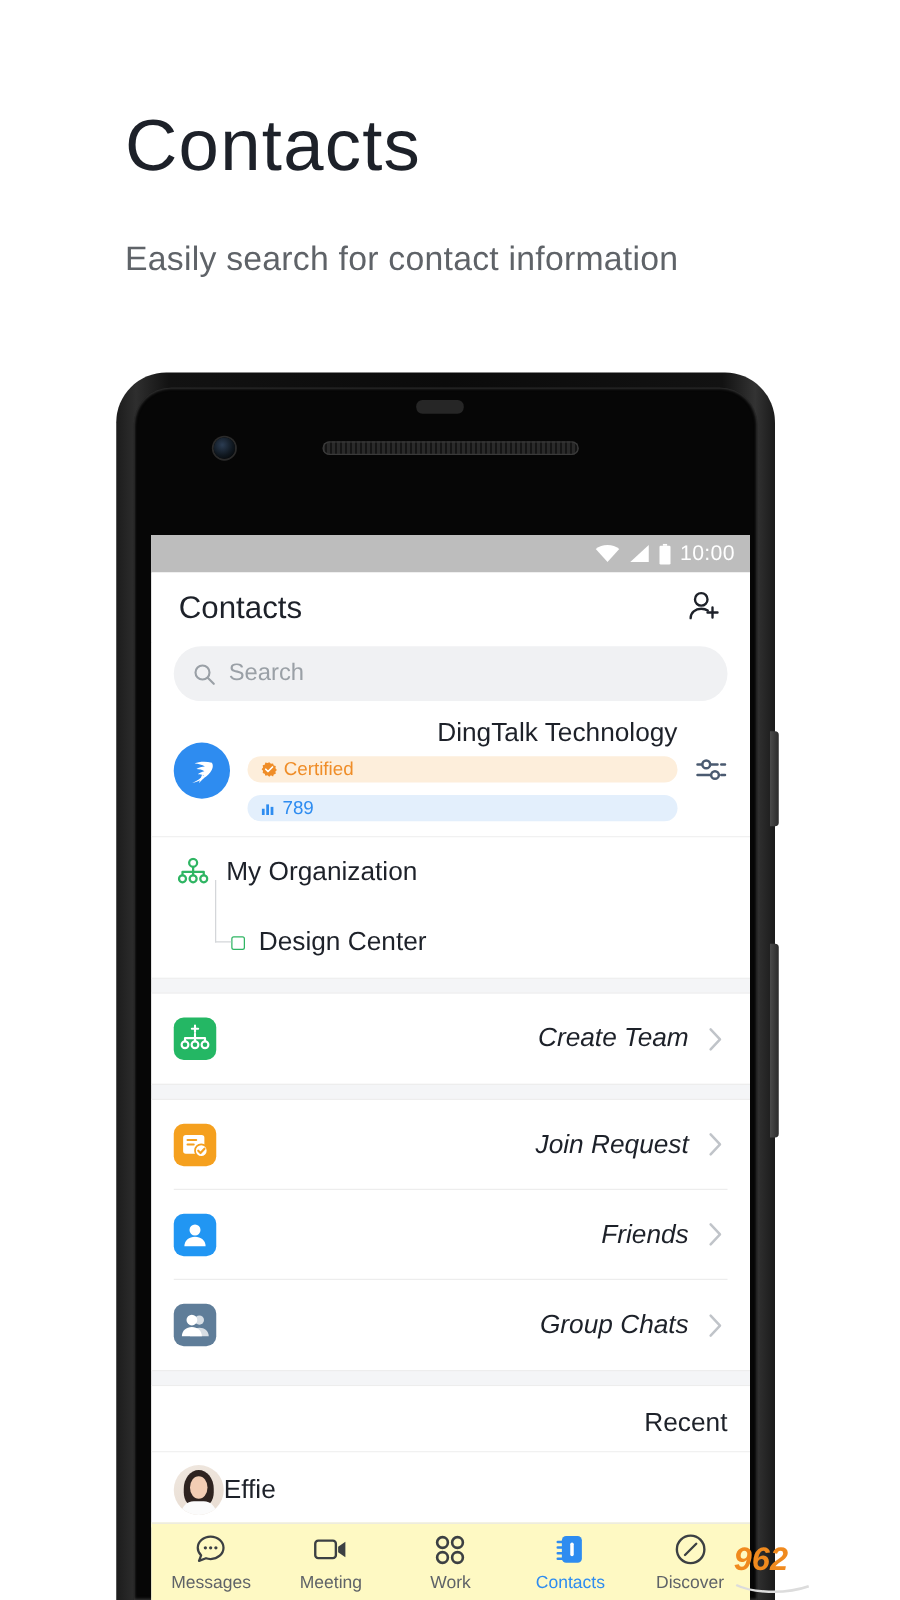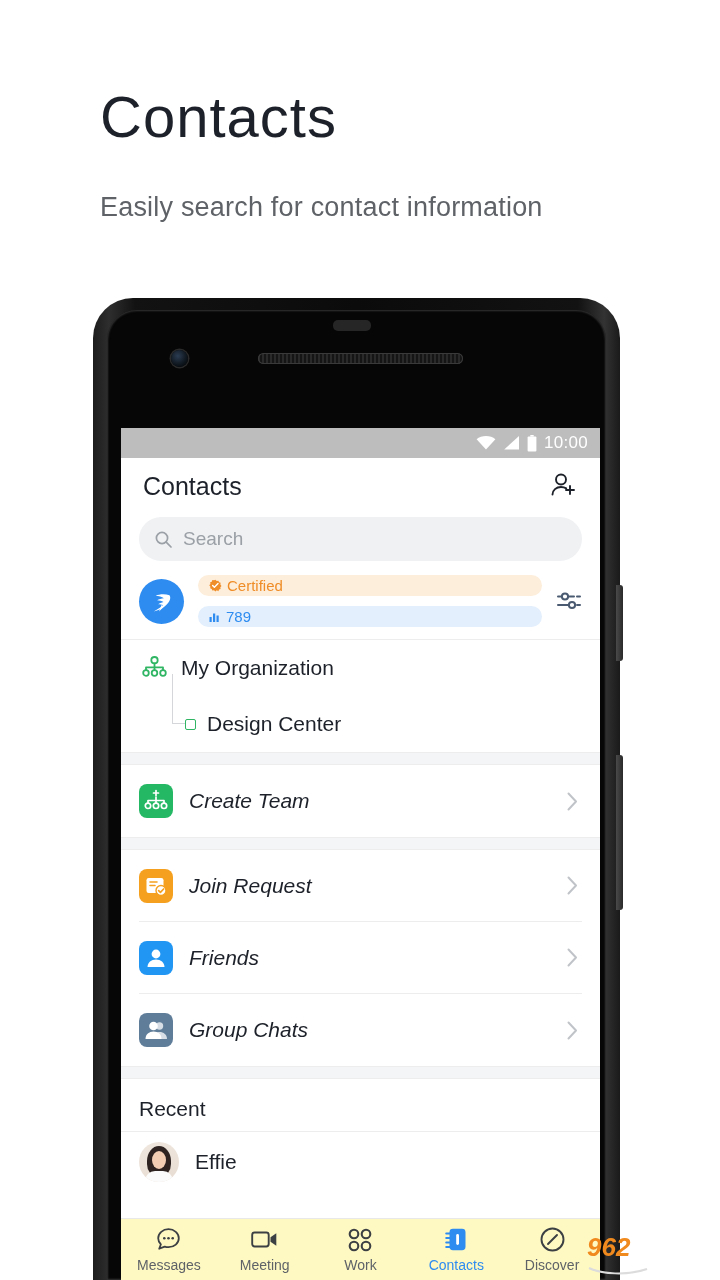--- a/index.html
+++ b/index.html
@@ -63,21 +63,21 @@
   }
   .sensor-notch {
     position:absolute; left:240px; top:22px; width:38px; height:11px;
     border-radius:5px; background:#262626;
   }
 
   
   .screen {
     position:absolute; left:28px; top:130px;
     width:479px; height:852px;
-    background:#ffffff; overflow:hidden;
+    background:#ffffff; overflow:hidden;text-align:right;
   }
 
   
   .statusbar {
     height:30px; background:#bdbdbd;
     display:flex; align-items:center; justify-content:flex-end;
     padding-right:12px; gap:7px;
   }
   .sb-time { color:#fff; font-size:17px; letter-spacing:.3px; }
   .ic-wifi { width:20px; height:14px; }
@@ -155,21 +155,21 @@
   .menu-ic svg { position:absolute; left:5px; top:5px; }
   .menu-label { flex:1; font-size:21px; color:#1d2129; }
   .ic-chev { width:11px; height:19px; flex:none; margin-right:4px; }
 
   
   .recent-head {
     background:#fff; padding:18px 18px 10px 18px;
     font-size:21px; color:#1d2129;
     border-bottom:1px solid #ededed;
   }
-  .recent-row { display:flex; align-items:center; gap:16px; padding:10px 18px; background:#fff; }
+  .recent-row { display:flex; align-items:center; padding:10px 18px; background:#fff; }
   .avatar {
     width:40px; height:40px; border-radius:50%; flex:none; overflow:hidden;
     background:linear-gradient(160deg,#efe7df 0%,#e8dcd1 100%);
     position:relative;
   }
   .avatar .hair {
     position:absolute; left:8px; top:4px; width:24px; height:30px;
     border-radius:50% 50% 40% 40%; background:#2e2320;
   }
   .avatar .face {
@@ -253,20 +253,21 @@
     </div>
 
     <div class="org-row">
       <div class="org-logo">
         <svg width="27" height="27" viewBox="0 0 27 27">
           <path d="M21.5 7.2c-4.8-1.4-10.5-1-13.8.6 3 .2 6.2 1 8.2 2.4-2.4.2-5 .9-6.8 2.1 2.3.1 4.8.6 6.4 1.6-2 .4-4 1.3-5.3 2.4 1.7 0 3.6.3 4.9 1-2.4 2.2-6.3 4.7-9.3 6.1 6.2-1.2 12.9-5.2 15.7-10.6 1-2 1-4.1 0-5.6z" fill="#fff"></path>
           <path d="M13.8 16.4 11 23.6l4.3-4.4z" fill="#fff"></path>
         </svg>
       </div>
       <div class="org-info">
+        <div class="org-name">DingTalk Technology</div>
         <div class="org-badges">
           <span class="badge badge-certified">
             <svg width="13" height="13" viewBox="0 0 13 13">
               <path d="M6.5.7 8 2l1.9-.3.6 1.8 1.8.6-.3 1.9 1.3 1.5-1.3 1.5.3 1.9-1.8.6-.6 1.8L8 12.3 6.5 13.6 5 12.3l-1.9.3-.6-1.8-1.8-.6.3-1.9L-.3 6.8 1 5.3.7 3.4l1.8-.6.6-1.8L5 1.3z" fill="#ef8d28" transform="scale(0.9) translate(0.6,0.2)"></path>
               <path d="M3.6 6.4 5.4 8.2 9 4.6" fill="none" stroke="#fff" stroke-width="1.4" stroke-linecap="round" stroke-linejoin="round"></path>
             </svg>
             <span>Certified</span>
           </span>
           <span class="badge badge-count">
             <svg width="12" height="12" viewBox="0 0 12 12">

